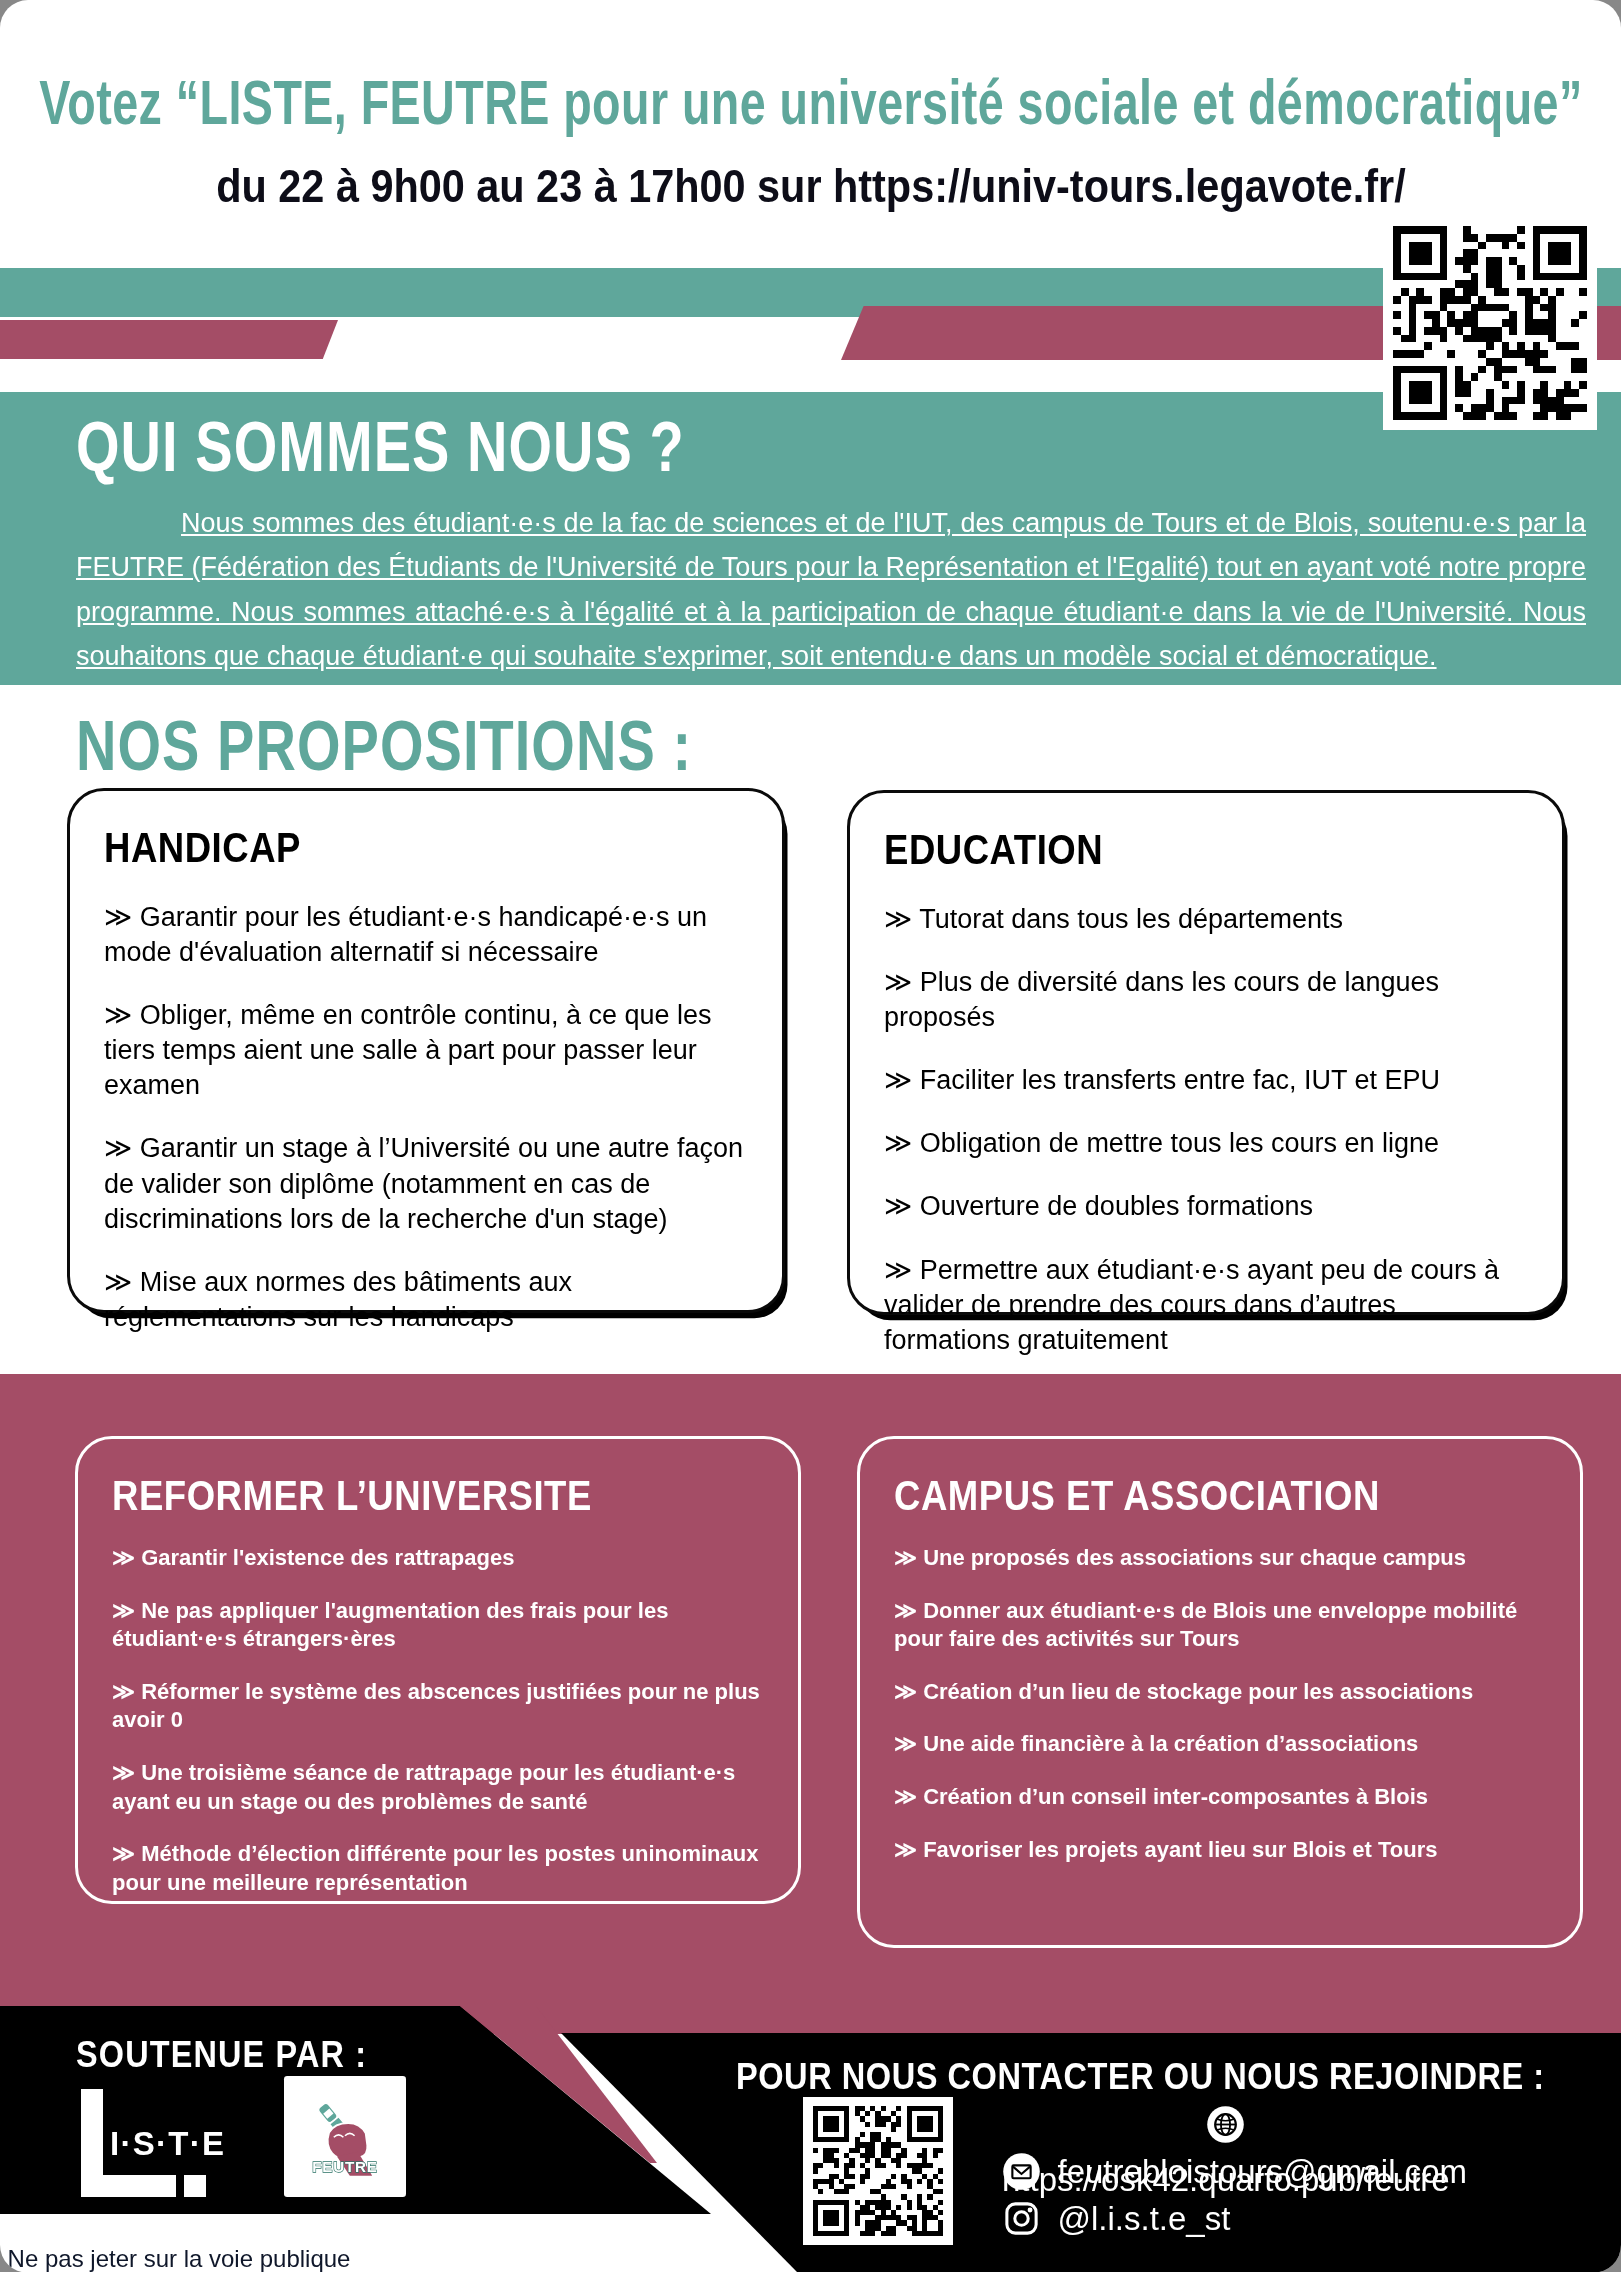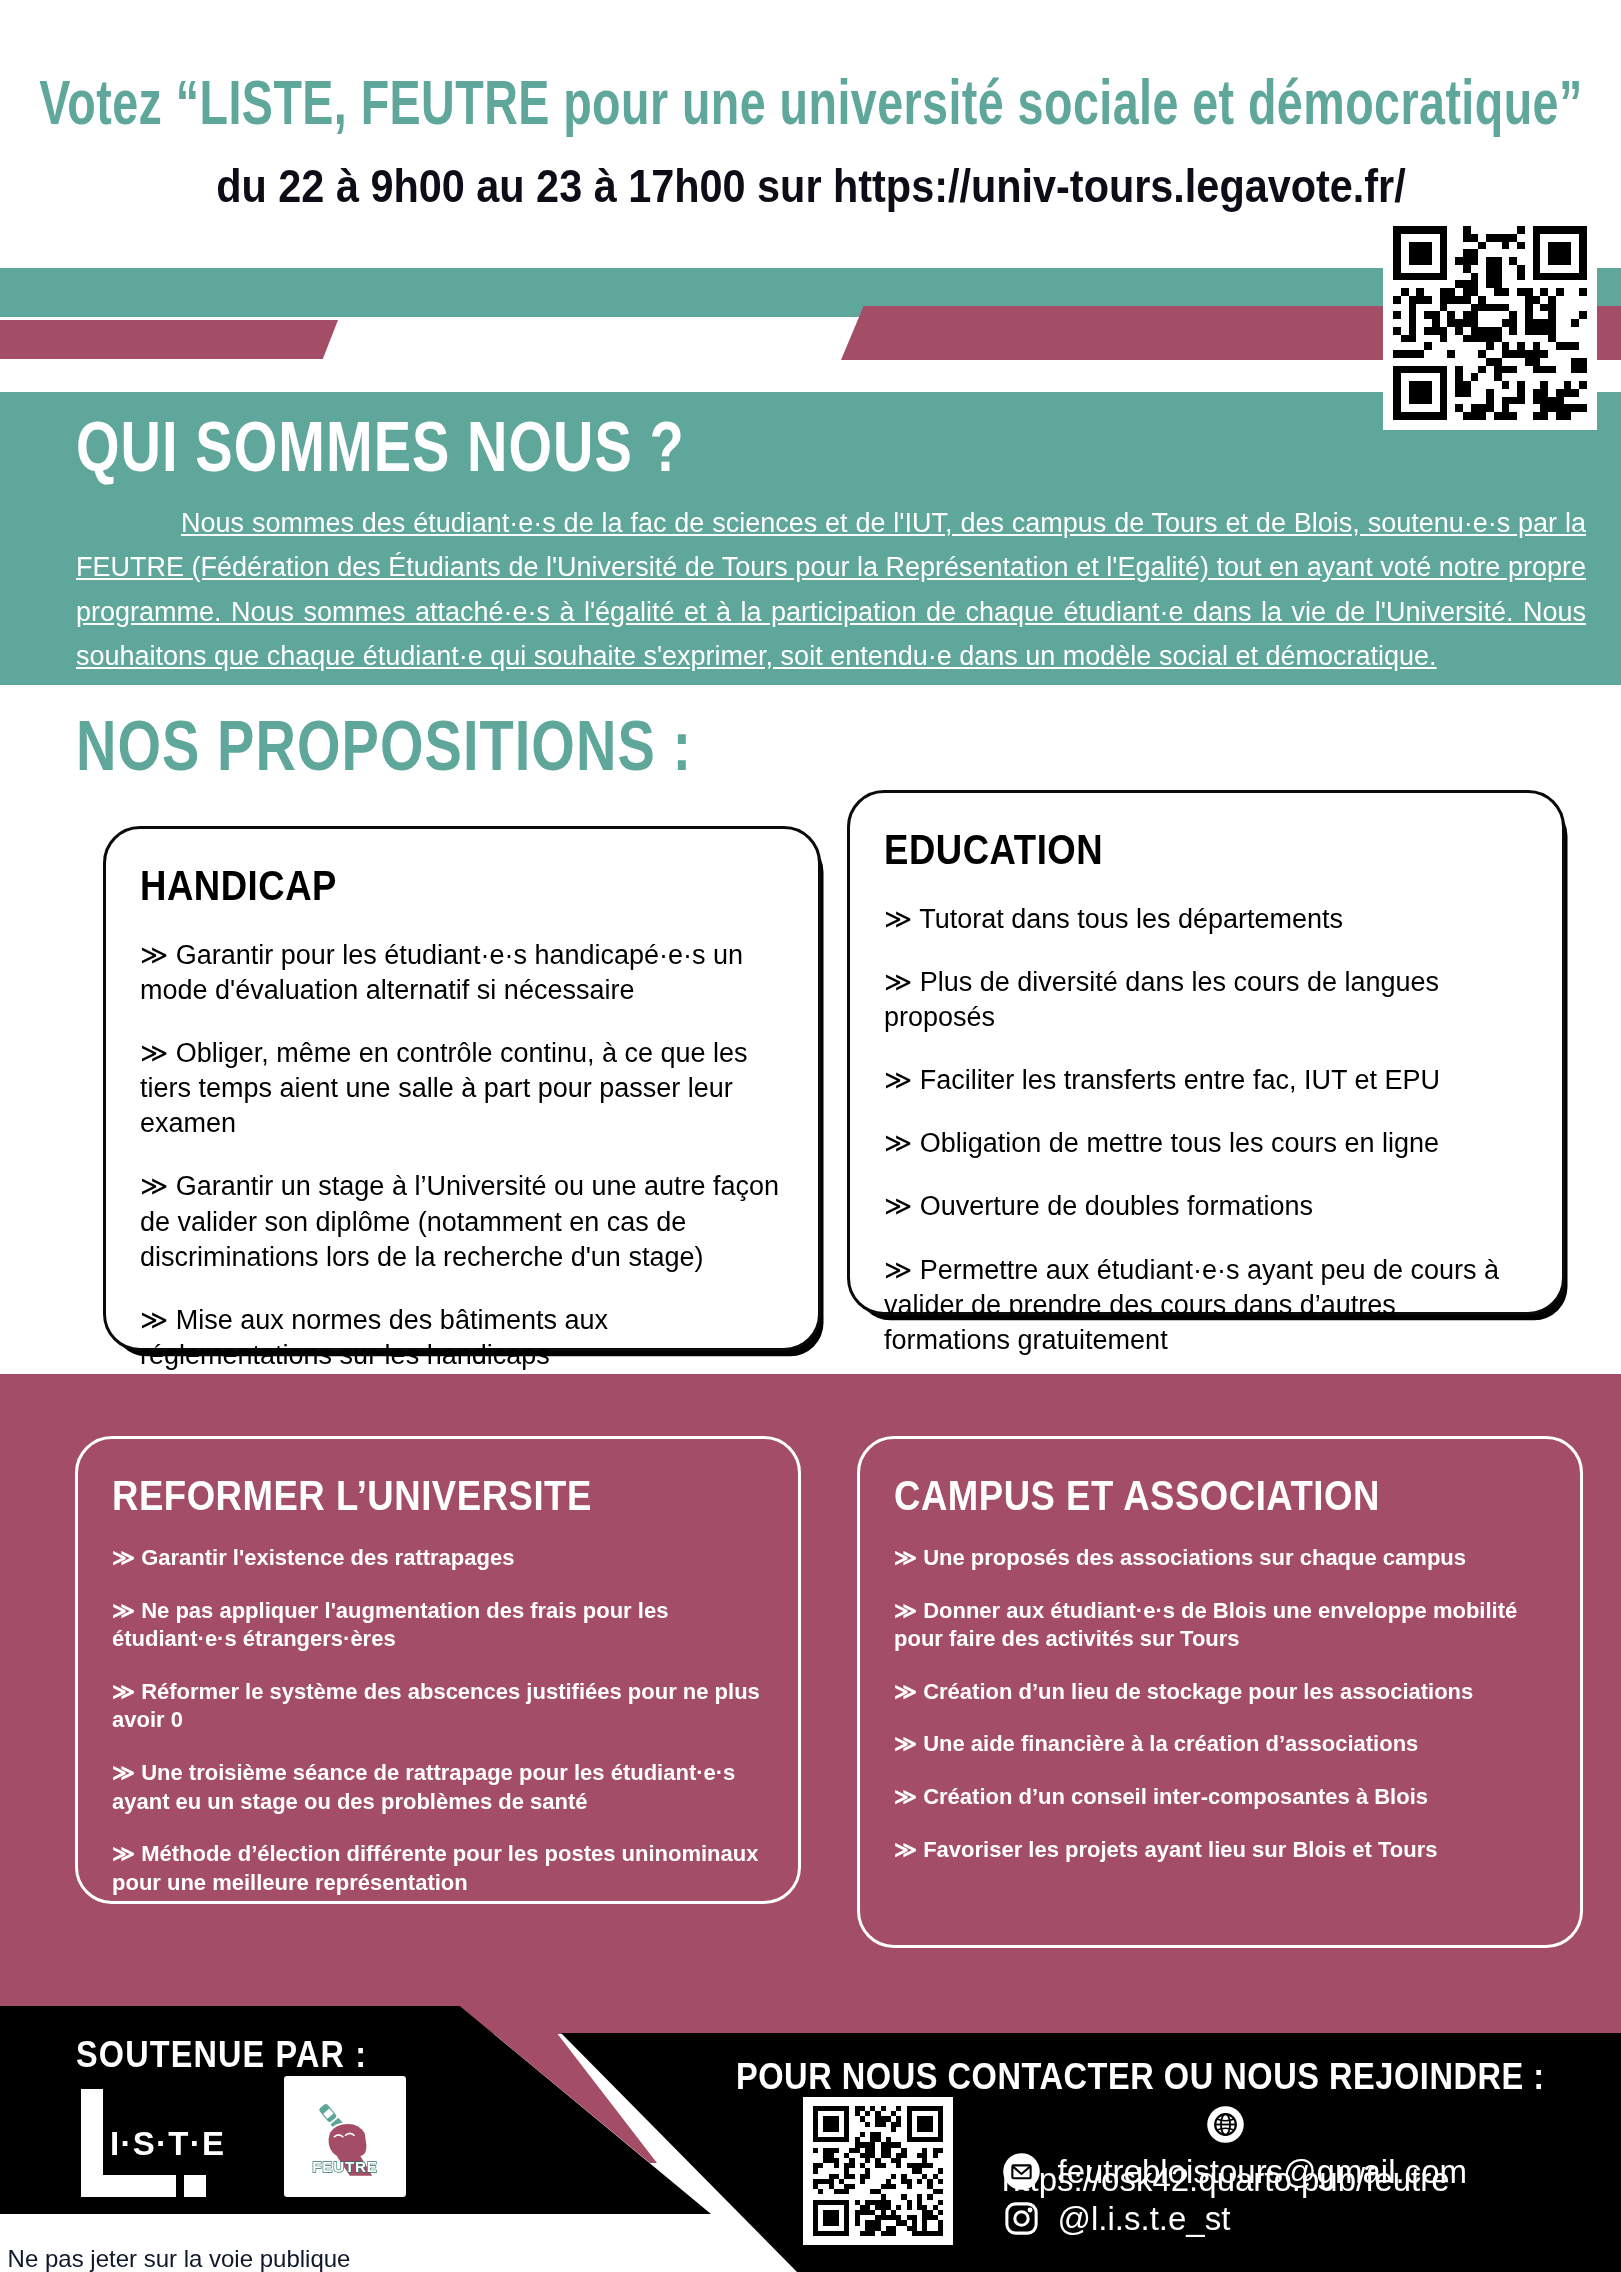--- a/index.html
+++ b/index.html
@@ -1,17 +1,17 @@
 <!DOCTYPE html>
 <html style="font-size:10px"><head>
 <meta charset="utf-8">
 <style>
   html,body{margin:0;padding:0;background:#888;}
   .page{position:relative;width:1621px;height:2273px;background:#ffffff;overflow:hidden;
-        font-family:"Liberation Sans",sans-serif;}
+        font-family:"Liberation Sans",sans-serif;border-radius:28px;}
   .abs{position:absolute;}
   .condC{left:50%;transform:translateX(-50%) scaleX(.74);transform-origin:center;white-space:nowrap;}
   .condL{transform:scaleX(.8);transform-origin:left center;white-space:nowrap;}
 
   
   .title{top:66px;font-size:63px;font-weight:bold;color:#5fa79b;letter-spacing:0.6px;}
   .subtitle{top:159px;font-size:46px;font-weight:bold;color:#0d0d18;transform:translateX(-50%) scaleX(.9);}
 
   
   .band-teal{top:268px;left:0;width:1621px;height:49px;background:#5fa79b;}
@@ -27,21 +27,21 @@
   .about-heading{top:407px;left:76px;font-size:70px;font-weight:bold;color:#fff;letter-spacing:1.3px;}
   .about-body{top:501px;left:76px;width:1510px;font-size:27px;line-height:1.64;color:#fff;
       text-align:justify;text-indent:105px;text-decoration:underline;}
 
   .props-heading{top:706px;left:76px;font-size:70px;font-weight:bold;color:#5fa79b;letter-spacing:1.3px;}
 
   
   .card{position:absolute;border-radius:37px;box-sizing:border-box;padding:32px 34px 0 34px;}
   .card.light{background:#fff;border:3.8px solid #0a0a0a;box-shadow:6.3px 9px 0 -3.8px #000;color:#000;}
   .card.dark{border:3.2px solid #fff;color:#fff;background:transparent;}
-  .card1{left:67px;top:826px;width:718px;height:525px;margin-left:36px;}
+  .card1{left:67px;top:788px;width:718px;height:525px;}
   .card2{left:847px;top:790px;width:718px;height:525px;}
   .card3{left:75px;top:1436px;width:726px;height:468px;}
   .card4{left:857px;top:1436px;width:726px;height:512px;}
   .card-title{font-size:43px;font-weight:bold;letter-spacing:0.6px;margin:0 0 9px 0;
       transform:scaleX(.85);transform-origin:left center;white-space:nowrap;}
   .prop-item{font-size:27px;line-height:1.3;margin-top:28px;}
   .card.dark .prop-item{font-size:22px;margin-top:24px;font-weight:bold;}
 
   
   .maroon-section{top:1374px;left:0;width:1621px;height:660px;background:#a44d66;}

